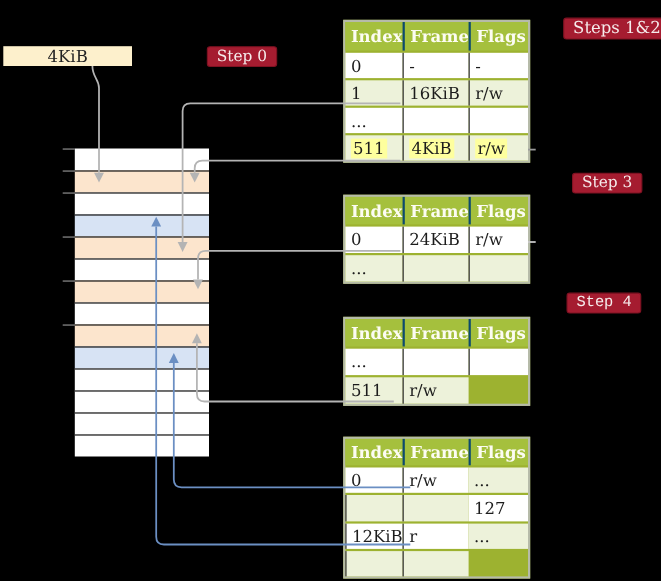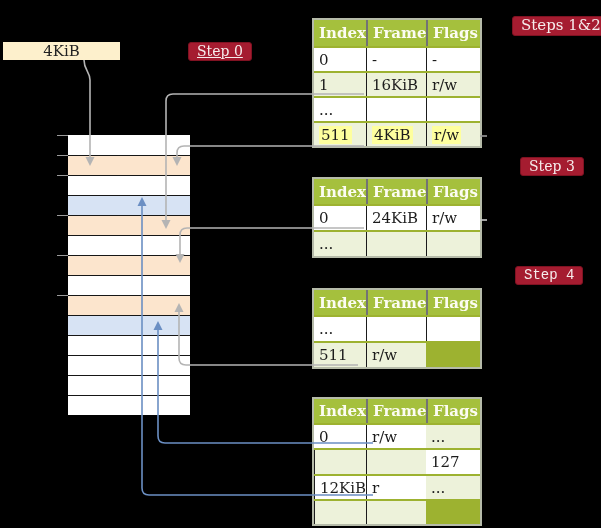--- a/index.html
+++ b/index.html
@@ -18,38 +18,38 @@
   .mrow[data-kind="peach"]{background:#fce5cd;}
   .mrow[data-kind="blue"]{background:#d7e3f4;}
   .mrow[data-kind="white"]{background:#ffffff;}
   .tick{position:absolute;left:57px;width:11px;height:1.5px;background:#9b9b9b;}
   
   .pt{position:absolute;left:312px;width:170px;box-sizing:border-box;display:grid;
       grid-template-columns:52px 60px 54px;gap:2px 0;background:#9db230;
       border:2px solid #b6bba9;text-align:right;}
   .hc{background:#a5c03d;color:#fcfcf2;font-weight:bold;font-size:15px;
       display:flex;align-items:center;padding-left:5px;box-sizing:border-box;}
-  .hc.s{border-left:2px solid #737373;}
+  .hc.s{border-left:2px solid #0c4a6e;}
   .c{background:#fff;color:#1c1c1c;font-size:15px;display:flex;align-items:center;
      padding-left:5px;box-sizing:border-box;white-space:nowrap;}
   .c.sep{border-left:1.5px solid #1b1b1b;}
   .c.z{background:#edf2da;}
   .hl{background:#feff9e;padding:0 2px;}
   #connector-layer{position:absolute;left:0;top:0;z-index:10;pointer-events:none;}
 </style>
 </head>
 <body>
 
 <div id="canvas">
 
   <div class="labelbox">
     <span>4KiB</span>
   </div>
 
-  <div class="badge" style="left:188px;top:42px;text-decoration:underline;">Step 0</div>
+  <div class="badge" style="left:188px;top:42px;">Step 0</div>
   <div class="badge" style="left:512px;top:16px;font-size:15px;">Steps 1&amp;2</div>
   <div class="badge" style="left:520px;top:157px;">Step 3</div>
   <div class="badge" style="left:515px;top:266px;font-family:Liberation Mono, monospace;">Step 4</div>
 
   <div class="mem">
     <div class="mrow" data-kind="white"></div>
     <div class="mrow" data-kind="peach"></div>
     <div class="mrow" data-kind="white"></div>
     <div class="mrow" data-kind="blue"></div>
     <div class="mrow" data-kind="peach"></div>

